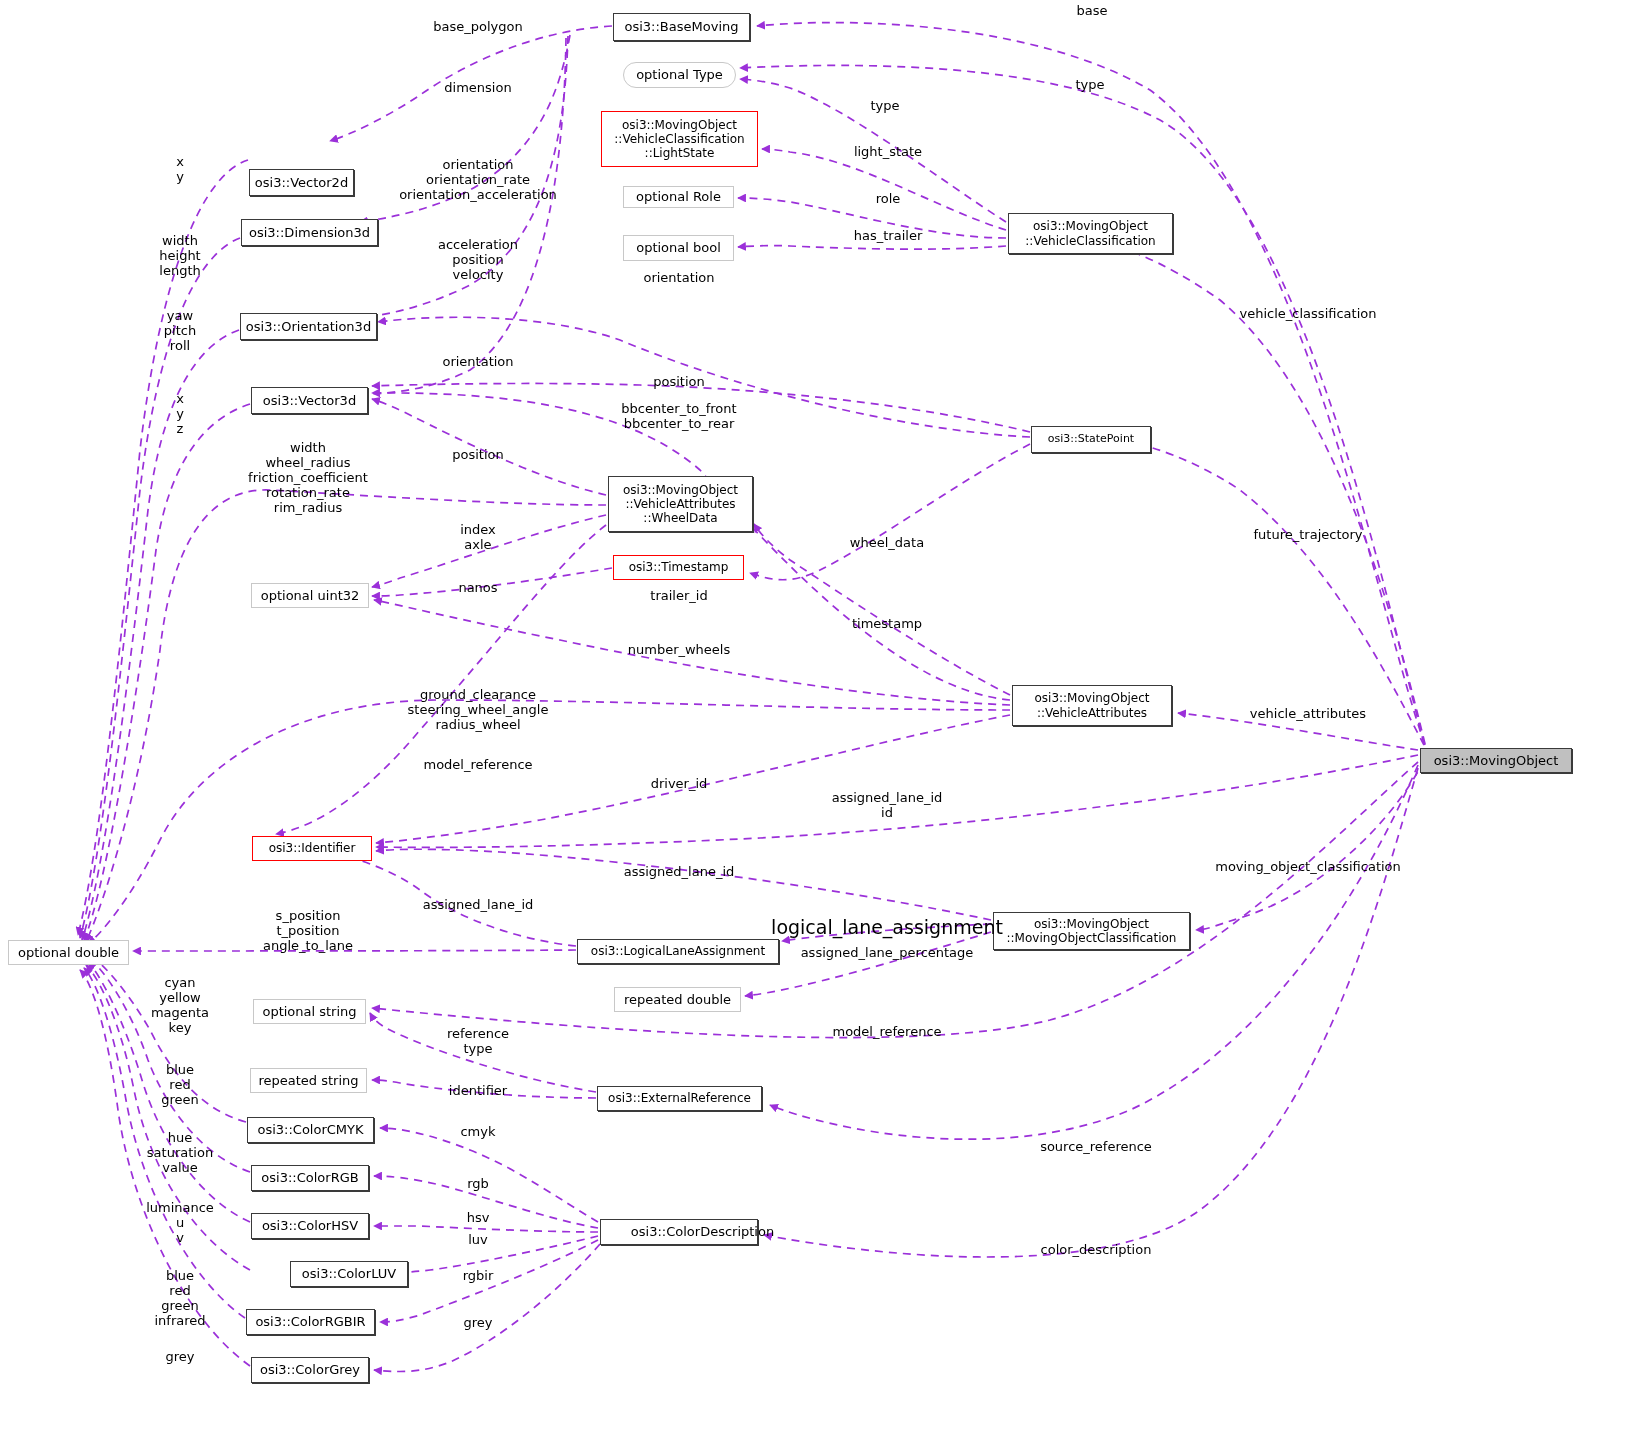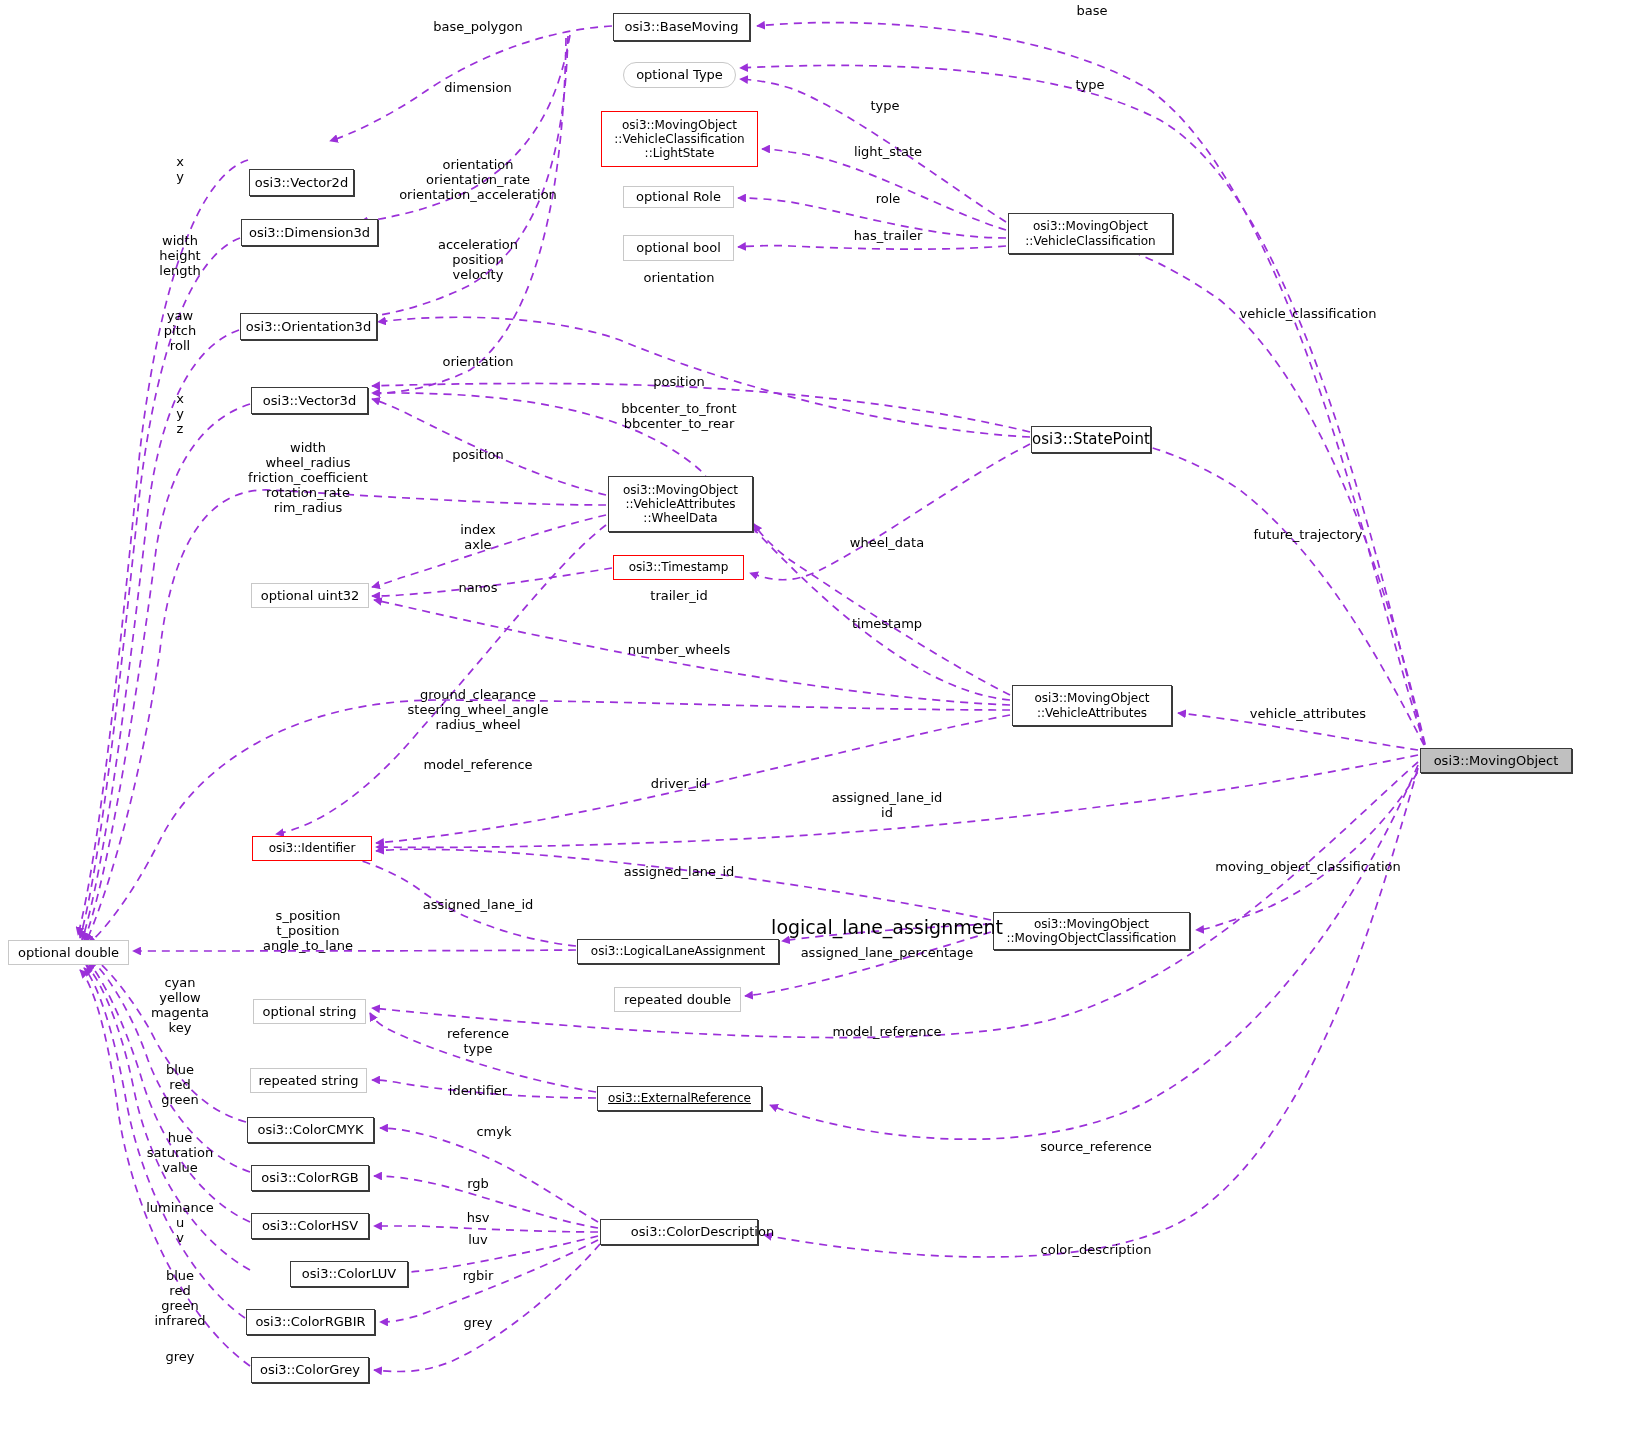--- a/index.html
+++ b/index.html
@@ -113,38 +113,38 @@
 ::VehicleClassification
 ::LightState</div>
       <div class="node faint" style="left: 623px; top: 186px; width: 111px; height: 22px; font-size: 13px;">optional Role</div>
       <div class="node faint" style="left: 623px; top: 235px; width: 111px; height: 26px; font-size: 13px;">optional bool</div>
       <div class="node solid" style="left: 249px; top: 145px; width: 105px; height: 27px; font-size: 13px; margin-top: 24px;">osi3::Vector2d</div>
       <div class="node solid" style="left: 241px; top: 219px; width: 137px; height: 27px; font-size: 13px;">osi3::Dimension3d</div>
       <div class="node solid" style="left: 240px; top: 313px; width: 137px; height: 27px; font-size: 13px;">osi3::Orientation3d</div>
       <div class="node solid" style="left: 251px; top: 387px; width: 117px; height: 27px; font-size: 13px;">osi3::Vector3d</div>
       <div class="node solid" style="left: 1008px; top: 213px; width: 165px; height: 41px; font-size: 12px;">osi3::MovingObject
 ::VehicleClassification</div>
-      <div class="node solid" style="left: 1031px; top: 426px; width: 120px; height: 27px; font-size: 15px;">osi3::StatePoint</div>
+      <div class="node solid" style="left: 1031px; top: 426px; width: 120px; height: 27px; font-size: 11px;">osi3::StatePoint</div>
       <div class="node solid" style="left: 608px; top: 476px; width: 145px; height: 56px; font-size: 12px;">osi3::MovingObject
 ::VehicleAttributes
 ::WheelData</div>
       <div class="node red" style="left: 613px; top: 555px; width: 131px; height: 25px; font-size: 12px;">osi3::Timestamp</div>
       <div class="node faint" style="left: 251px; top: 583px; width: 118px; height: 25px; font-size: 13px;">optional uint32</div>
       <div class="node solid" style="left: 1012px; top: 685px; width: 160px; height: 41px; font-size: 12px;">osi3::MovingObject
 ::VehicleAttributes</div>
       <div class="node current" style="left: 1420px; top: 748px; width: 152px; height: 25px; font-size: 13px; background: rgb(192, 192, 192);">osi3::MovingObject</div>
       <div class="node red" style="left: 252px; top: 836px; width: 120px; height: 25px; font-size: 12px;">osi3::Identifier</div>
       <div class="node solid" style="left: 993px; top: 912px; width: 197px; height: 38px; font-size: 12px;">osi3::MovingObject
 ::MovingObjectClassification</div>
       <div class="node solid" style="left: 577px; top: 939px; width: 202px; height: 25px; font-size: 12px;">osi3::LogicalLaneAssignment</div>
       <div class="node faint" style="left: 8px; top: 940px; width: 121px; height: 25px; font-size: 13px;">optional double</div>
       <div class="node faint" style="left: 614px; top: 987px; width: 127px; height: 25px; font-size: 13px;">repeated double</div>
       <div class="node faint" style="left: 253px; top: 999px; width: 113px; height: 25px; font-size: 13px;">optional string</div>
       <div class="node faint" style="left: 250px; top: 1068px; width: 117px; height: 25px; font-size: 13px;">repeated string</div>
-      <div class="node solid" style="left: 597px; top: 1086px; width: 165px; height: 25px; font-size: 12px; text-decoration: underline;">osi3::ExternalReference</div>
+      <div class="node solid" style="left: 597px; top: 1086px; width: 165px; height: 25px; font-size: 12px;">osi3::ExternalReference</div>
       <div class="node solid" style="left: 247px; top: 1117px; width: 127px; height: 26px; font-size: 13px;">osi3::ColorCMYK</div>
       <div class="node solid" style="left: 251px; top: 1165px; width: 118px; height: 26px; font-size: 13px;">osi3::ColorRGB</div>
       <div class="node solid" style="left: 251px; top: 1213px; width: 118px; height: 26px; font-size: 13px;">osi3::ColorHSV</div>
       <div class="node solid" style="left: 600px; top: 1219px; width: 158px; height: 26px; font-size: 13px; padding-left: 47px;">osi3::ColorDescription</div>
       <div class="node solid" style="left: 251px; top: 1261px; width: 118px; height: 26px; font-size: 13px; margin-left: 39px;">osi3::ColorLUV</div>
       <div class="node solid" style="left: 246px; top: 1309px; width: 129px; height: 26px; font-size: 13px;">osi3::ColorRGBIR</div>
       <div class="node solid" style="left: 251px; top: 1357px; width: 118px; height: 26px; font-size: 13px;">osi3::ColorGrey</div>
     </div>
   <div id="label-layer">
       <div class="elabel" style="left: 478px; top: 19px; font-size: 13px;">base_polygon</div>
@@ -215,21 +215,21 @@
       <div class="elabel" style="left: 887px; top: 1024px; font-size: 13px;">model_reference</div>
       <div class="elabel" style="left: 478px; top: 1026px; font-size: 13px;">reference
 type</div>
       <div class="elabel" style="left: 180px; top: 1062px; font-size: 13px;">blue
 red
 green</div>
       <div class="elabel" style="left: 478px; top: 1083px; font-size: 13px;">identifier</div>
       <div class="elabel" style="left: 180px; top: 1130px; font-size: 13px;">hue
 saturation
 value</div>
-      <div class="elabel" style="left: 478px; top: 1124px; font-size: 13px; margin-left: 16px;">cmyk</div>
+      <div class="elabel" style="left: 478px; top: 1124px; font-size: 13px;">cmyk</div>
       <div class="elabel" style="left: 1096px; top: 1139px; font-size: 13px;">source_reference</div>
       <div class="elabel" style="left: 478px; top: 1176px; font-size: 13px;">rgb</div>
       <div class="elabel" style="left: 180px; top: 1200px; font-size: 13px;">luminance
 u
 v</div>
       <div class="elabel" style="left: 478px; top: 1210px; font-size: 13px;">hsv</div>
       <div class="elabel" style="left: 478px; top: 1232px; font-size: 13px;">luv</div>
       <div class="elabel" style="left: 1096px; top: 1242px; font-size: 13px;">color_description</div>
       <div class="elabel" style="left: 180px; top: 1268px; font-size: 13px;">blue
 red

